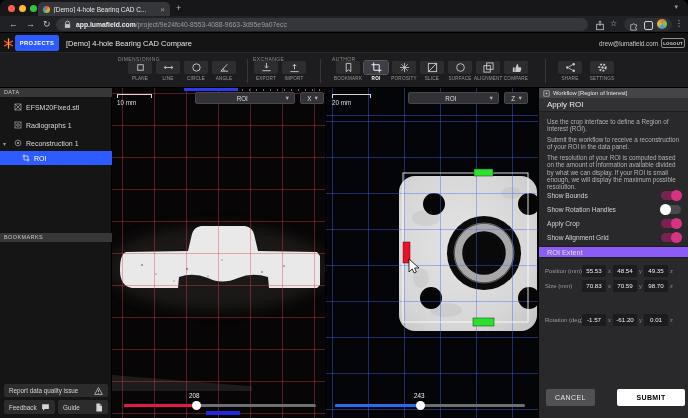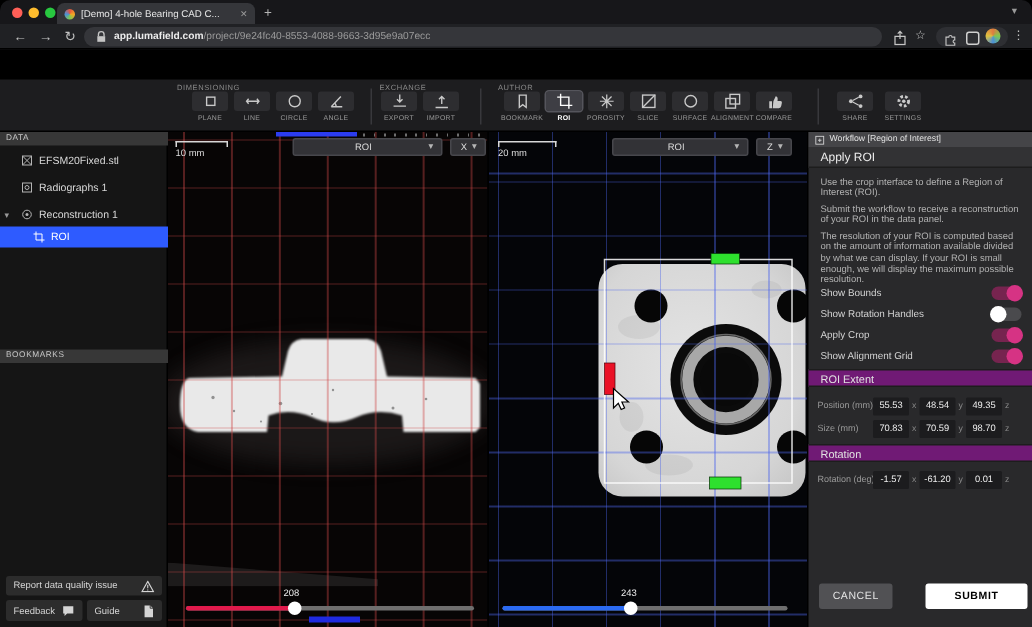--- a/index.html
+++ b/index.html
@@ -89,21 +89,21 @@
   #define-row { position:absolute; left:0; top:10px; width:150px; height:14px; background:#323234; border-bottom:1px solid #1d1d1d; display:flex; align-items:center; padding:0 8px; color:#ececec; font-size:8px; }
   .para { position:absolute; left:8px; width:136px; font-size:6.3px; line-height:7.3px; color:#b2b2b2; }
   .trow { position:absolute; left:0; width:150px; height:11px; display:flex; align-items:center; padding:0 8px; }
   .trow .tl { font-size:6.6px; color:#d2d2d2; white-space:nowrap; }
   .toggle { margin-left:auto; position:relative; width:20px; height:9px; border-radius:5px; }
   .toggle.on  { background:#76244f; }
   .toggle.off { background:#4a4a4d; }
   .toggle .tknob { position:absolute; top:-1px; width:11px; height:11px; border-radius:50%; }
   .toggle.on  .tknob { right:-1px; background:#d63384; }
   .toggle.off .tknob { left:-1px;  background:#fff; }
-  .sec-strip { position:absolute; left:0; width:150px; height:12px; background:#701a75; border-top:1px solid #1d1d1d; border-bottom:1px solid #1d1d1d; display:flex; align-items:center; padding:0 8px; color:#e0e0e0; font-size:7.3px; }
+  .sec-strip { position:absolute; left:0; width:150px; height:12px; background:#8b5cf6; border-top:1px solid #1d1d1d; border-bottom:1px solid #1d1d1d; display:flex; align-items:center; padding:0 8px; color:#e0e0e0; font-size:7.3px; }
   .vrow { position:absolute; left:0; width:150px; height:13px; display:flex; align-items:center; }
   .vrow .vl { position:absolute; left:6px; font-size:6px; color:#9a9a9a; white-space:nowrap; }
   .num { position:absolute; width:24px; height:12px; background:#1c1c1e; border-radius:1px; color:#eee; font-size:6.2px; display:flex; align-items:center; justify-content:center; }
   .axl { position:absolute; font-size:5.8px; color:#8a8a8a; }
   .pbtn { position:absolute; height:17px; border-radius:2px; display:flex; align-items:center; justify-content:center; font-size:7px; letter-spacing:.4px; }
   #cancel-btn { left:7px; width:49px; top:301px; background:#515154; color:#e5e5e5; }
   #submit-btn { left:78px; width:68px; top:301px; background:#fff; color:#000; font-weight:bold; }
 </style>
 </head>
 <body>
@@ -142,20 +142,30 @@
     <span class="navico" style="left:610px;font-size:8px">☆</span>
     <div id="profile-chip"></div>
     <svg class="urlico" style="left:629px;top:5px" width="10" height="10" viewBox="0 0 12 12">
       <path d="M2,4.5 h2.2 a1.3,1.3 0 1 1 2.6,0 H9 v2.2 a1.3,1.3 0 1 0 0,2.6 V11 H2 z" fill="none" stroke="#c5c5c5" stroke-width="0.9"></path>
     </svg>
     <div class="abs" style="left:644px;top:5px;width:9px;height:9px;border:1px solid #d0d0d0;border-radius:2px"></div>
     <div id="avatar"></div>
     <span class="navico" style="left:675px;font-size:8px">⋮</span>
   </div>
 
+  <div id="appheader">
+    <svg class="abs" style="left:3px;top:5px" width="11" height="11" viewBox="0 0 12 12">
+      <path d="M6,0.5 V11.5 M1.2,3.2 L10.8,8.8 M10.8,3.2 L1.2,8.8" stroke="#e0502f" stroke-width="1.6"></path>
+      <path d="M6,0.5 V11.5" stroke="#f5a623" stroke-width="1.1"></path>
+    </svg>
+    <div id="projects-btn">PROJECTS</div>
+    <div id="project-title">[Demo] 4-hole Bearing CAD Compare</div>
+    <div id="user-email">drew@lumafield.com</div>
+    <div id="logout-btn">LOGOUT</div>
+  </div>
 
   <div id="toolbar">
     <span class="tb-label" style="left:118px">DIMENSIONING</span>
     <div class="tb-btn" style="left:126px">
       <span class="tile">
           <svg width="11" height="11" viewBox="0 0 12 12">
             <rect x="3" y="3" width="6" height="6" fill="none" stroke="#c9c9c9"></rect>
           </svg>
         </span>
       <span class="cap">PLANE</span>
@@ -500,21 +510,20 @@
     <div class="vrow" style="top:191px">
       <span class="vl">Size (mm)</span>
       <span class="num" style="left:43px">70.83</span>
       <span class="axl" style="left:69px">x</span>
       <span class="num" style="left:74px">70.59</span>
       <span class="axl" style="left:100px">y</span>
       <span class="num" style="left:105px">98.70</span>
       <span class="axl" style="left:131px">z</span>
     </div>
 
-    <div class="sec-strip" style="top:208px">Rotation</div>
 
     <div class="vrow" style="top:225px">
       <span class="vl">Rotation (deg)</span>
       <span class="num" style="left:43px">-1.57</span>
       <span class="axl" style="left:69px">x</span>
       <span class="num" style="left:74px">-61.20</span>
       <span class="axl" style="left:100px">y</span>
       <span class="num" style="left:105px">0.01</span>
       <span class="axl" style="left:131px">z</span>
     </div>

